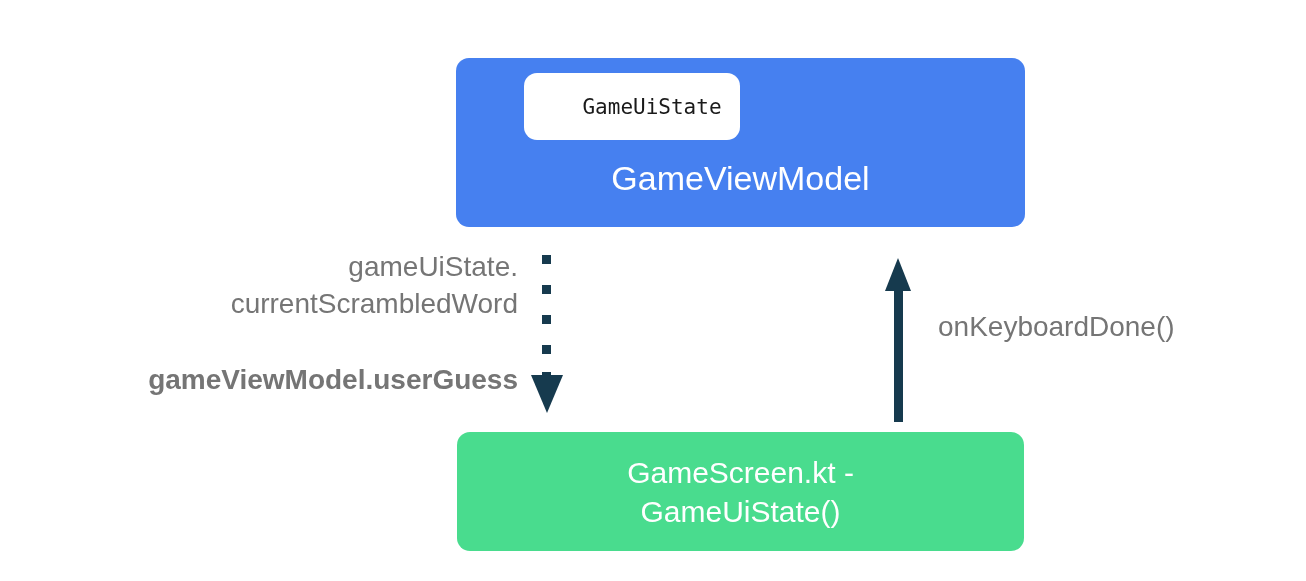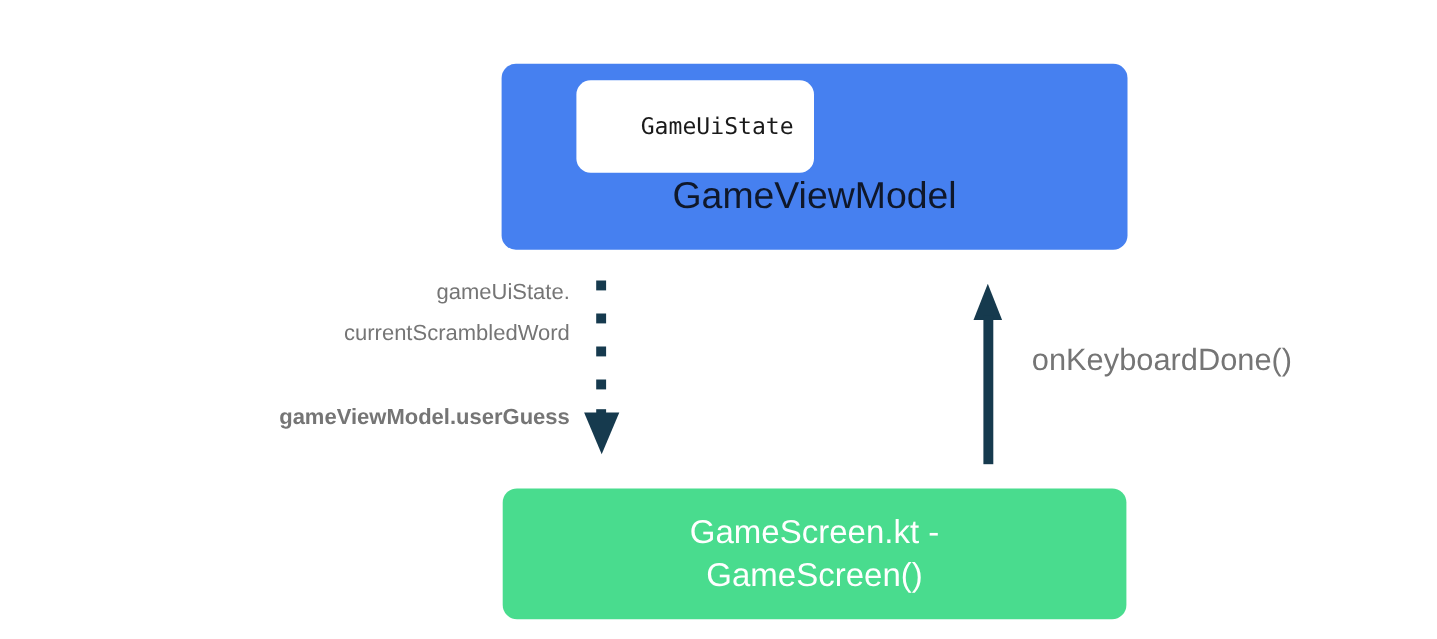--- a/index.html
+++ b/index.html
@@ -28,21 +28,21 @@
     height: 169px;
     background: #4680f0;
     border-radius: 13px;
     box-sizing: border-box;
   }
   .state-chip {
     position: absolute;
     left: 68px;
     top: 15px;
     width: 216px;
-    height: 84px;
+    height: 67px;
     background: #ffffff;
     border-radius: 13px;
     display: flex;
     align-items: center;
     justify-content: center;
     box-sizing: border-box;
     padding-left: 40px;
   }
   .state-chip-label {
     font-family: "DejaVu Sans Mono", "Liberation Mono", monospace;
@@ -52,56 +52,55 @@
     white-space: nowrap;
   }
   .vm-title {
     position: absolute;
     left: 0;
     right: 0;
     top: 100px;
     text-align: center;
     font-family: "Liberation Sans", sans-serif;
     font-size: 34px;
-    color: #0f172a;
+    color: #ffffff;
     line-height: 40px;
     white-space: nowrap;
   }
 
   
   .screen-box {
     position: absolute;
     left: 457px;
     top: 432px;
     width: 567px;
     height: 119px;
     background: #49dc8e;
     border-radius: 13px;
     display: flex;
     flex-direction: column;
     align-items: center;
     justify-content: center;
     box-sizing: border-box;
-    margin-top: 12px;
   }
   .screen-line {
     font-family: "Liberation Sans", sans-serif;
     font-size: 30px;
     color: #ffffff;
     line-height: 39px;
     text-align: center;
     white-space: nowrap;
   }
 
   
   .label-left {
     position: absolute;
     text-align: right;
     font-family: "Liberation Sans", sans-serif;
-    font-size: 20px;
+    font-size: 28px;
     line-height: 37px;
     color: #757575;
     white-space: pre-line;
   }
   #label-state-flow {
     left: 118px;
     top: 248px;
     width: 400px;
   }
   #label-user-guess {
@@ -218,16 +217,16 @@
   <div class="label-left" id="label-state-flow">gameUiState.
 currentScrambledWord</div>
 
   <div class="label-left" id="label-user-guess">gameViewModel.userGuess</div>
 
   <div class="label-right" id="label-keyboard-done">onKeyboardDone()</div>
 
 
   <div class="screen-box">
     <div class="screen-line">GameScreen.kt -</div>
-    <div class="screen-line">GameScreen()</div>
+    <div class="screen-line">GameUiState()</div>
   </div>
 
 </div>
 
 </body></html>

